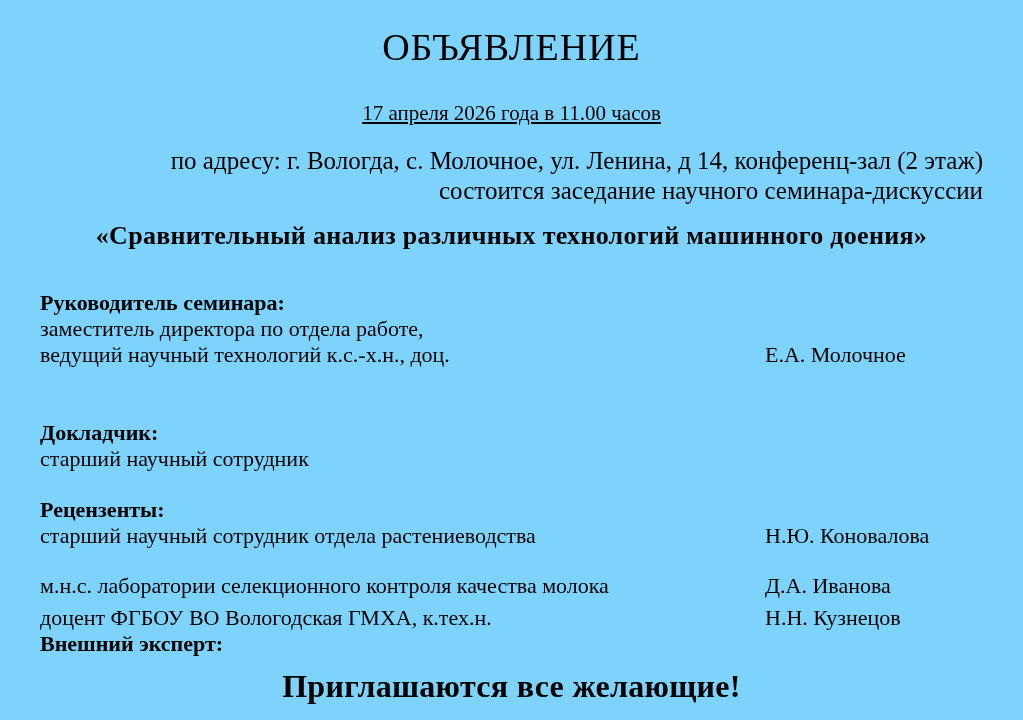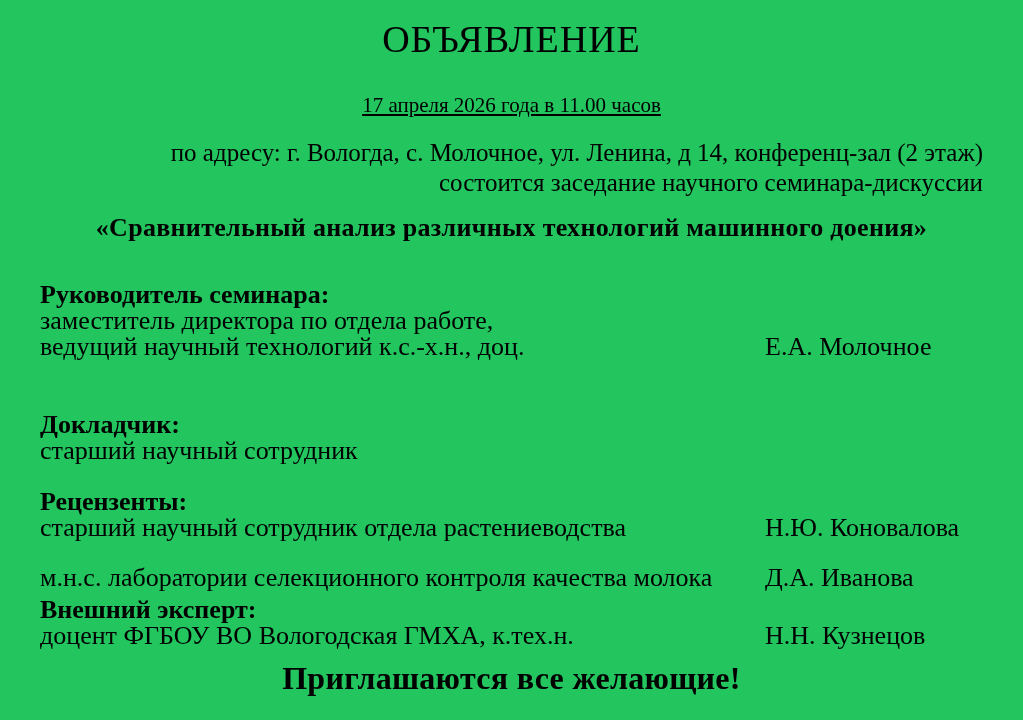--- a/index.html
+++ b/index.html
@@ -5,24 +5,24 @@
   html, body {
     margin: 0;
     padding: 0;
     background: #ffffff;
   }
   .page {
     position: relative;
     width: 1023px;
     height: 720px;
     box-sizing: border-box;
-    background: #22c55e;
+    background: #7dd3fc;
     color: #000000;
     font-family: "Liberation Serif", "DejaVu Serif", serif;
-    padding: 0 40px;
+    padding: 8px 40px;
     overflow: hidden;
   }
   .doc-title {
     margin: 16px 0 0 0;
     text-align: center;
     font-size: 38px;
     line-height: 46px;
     font-weight: normal;
     letter-spacing: 1px;
   }
@@ -47,21 +47,21 @@
   .topic-line {
     margin: 14px 0 0 0;
     text-align: center;
     font-size: 26px;
     line-height: 32px;
     font-weight: bold;
     letter-spacing: 0.3px;
   }
   .participants {
     margin-top: 38px;
-    font-size: 26px;
+    font-size: 22px;
     line-height: 26px;
   }
   .row {
     display: grid;
     grid-template-columns: 725px 1fr;
     align-items: baseline;
   }
   .row .heading {
     font-weight: bold;
   }
@@ -127,23 +127,23 @@
         <span class="desc">старший научный сотрудник отдела растениеводства</span>
         <span class="pname">Н.Ю. Коновалова</span>
       </div>
       <div class="spacer small"></div>
       <div class="row">
         <span class="desc">м.н.с. лаборатории селекционного контроля качества молока</span>
         <span class="pname">Д.А. Иванова</span>
       </div>
       <div class="spacer tiny"></div>
       <div class="row">
-        <span class="heading">Внешний эксперт:</span>
+        <span class="desc">доцент ФГБОУ ВО Вологодская ГМХА, к.тех.н.</span>
+        <span class="pname">Н.Н. Кузнецов</span>
       </div>
       <div class="row">
-        <span class="desc">доцент ФГБОУ ВО Вологодская ГМХА, к.тех.н.</span>
-        <span class="pname">Н.Н. Кузнецов</span>
+        <span class="heading">Внешний эксперт:</span>
       </div>
     </div>
 
   <p class="invitation-line">Приглашаются все желающие!</p>
 
 </div>
 
 </body></html>

